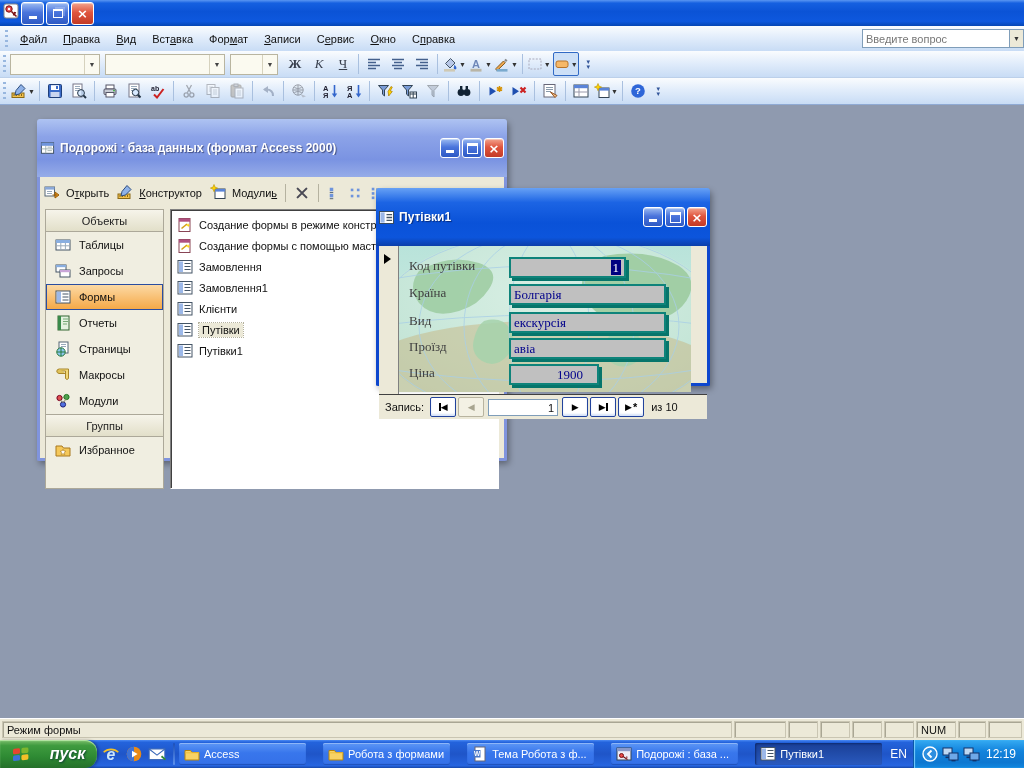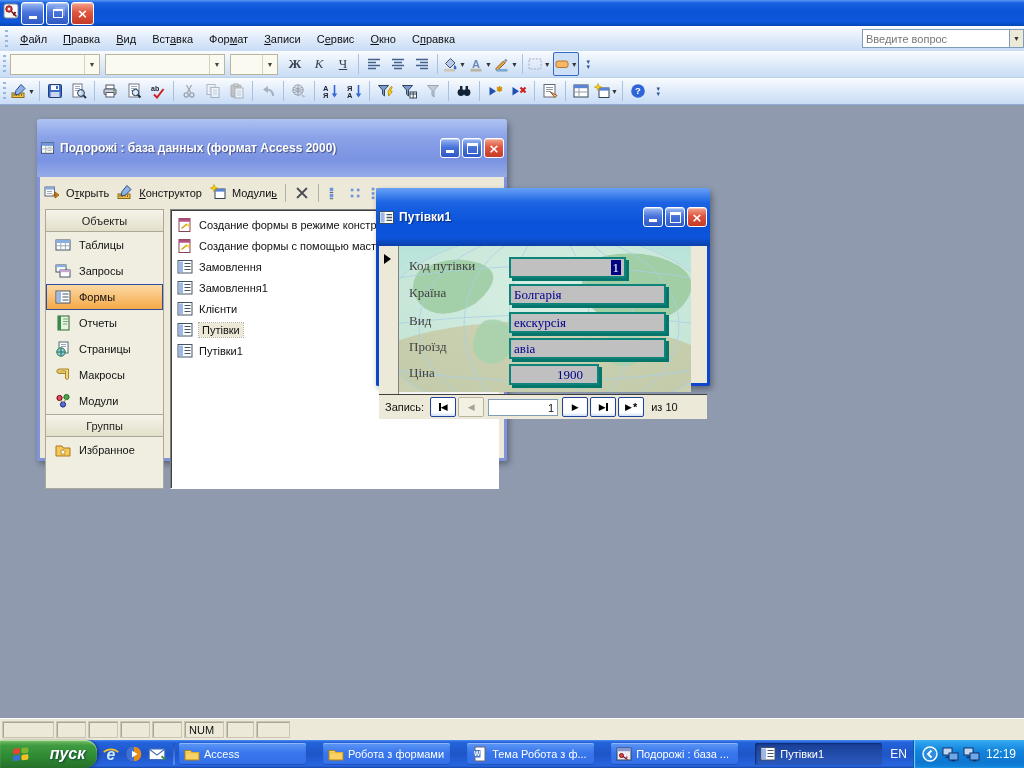--- a/index.html
+++ b/index.html
@@ -783,20 +783,21 @@
           <span class="nav-btn">
               <span class="nb">▶<span class="star">*</span></span>
             </span>
           <span id="nav-total">из 10</span>
         </div>
       </div>
     </div>
   </div>
 
   <div id="statusbar">
+    <span class="st-cell st-main">Режим формы</span>
     <span id="st-cells" style="display:flex;gap:2px">
         <span class="st-cell" style="width: 52px; box-sizing: border-box;"></span>
         <span class="st-cell" style="width: 30px; box-sizing: border-box;"></span>
         <span class="st-cell" style="width: 30px; box-sizing: border-box;"></span>
         <span class="st-cell" style="width: 30px; box-sizing: border-box;"></span>
         <span class="st-cell" style="width: 30px; box-sizing: border-box;"></span>
         <span class="st-cell" style="width: 40px; box-sizing: border-box;">NUM</span>
         <span class="st-cell" style="width: 28px; box-sizing: border-box;"></span>
         <span class="st-cell" style="width: 34px; box-sizing: border-box;"></span>
       </span>

